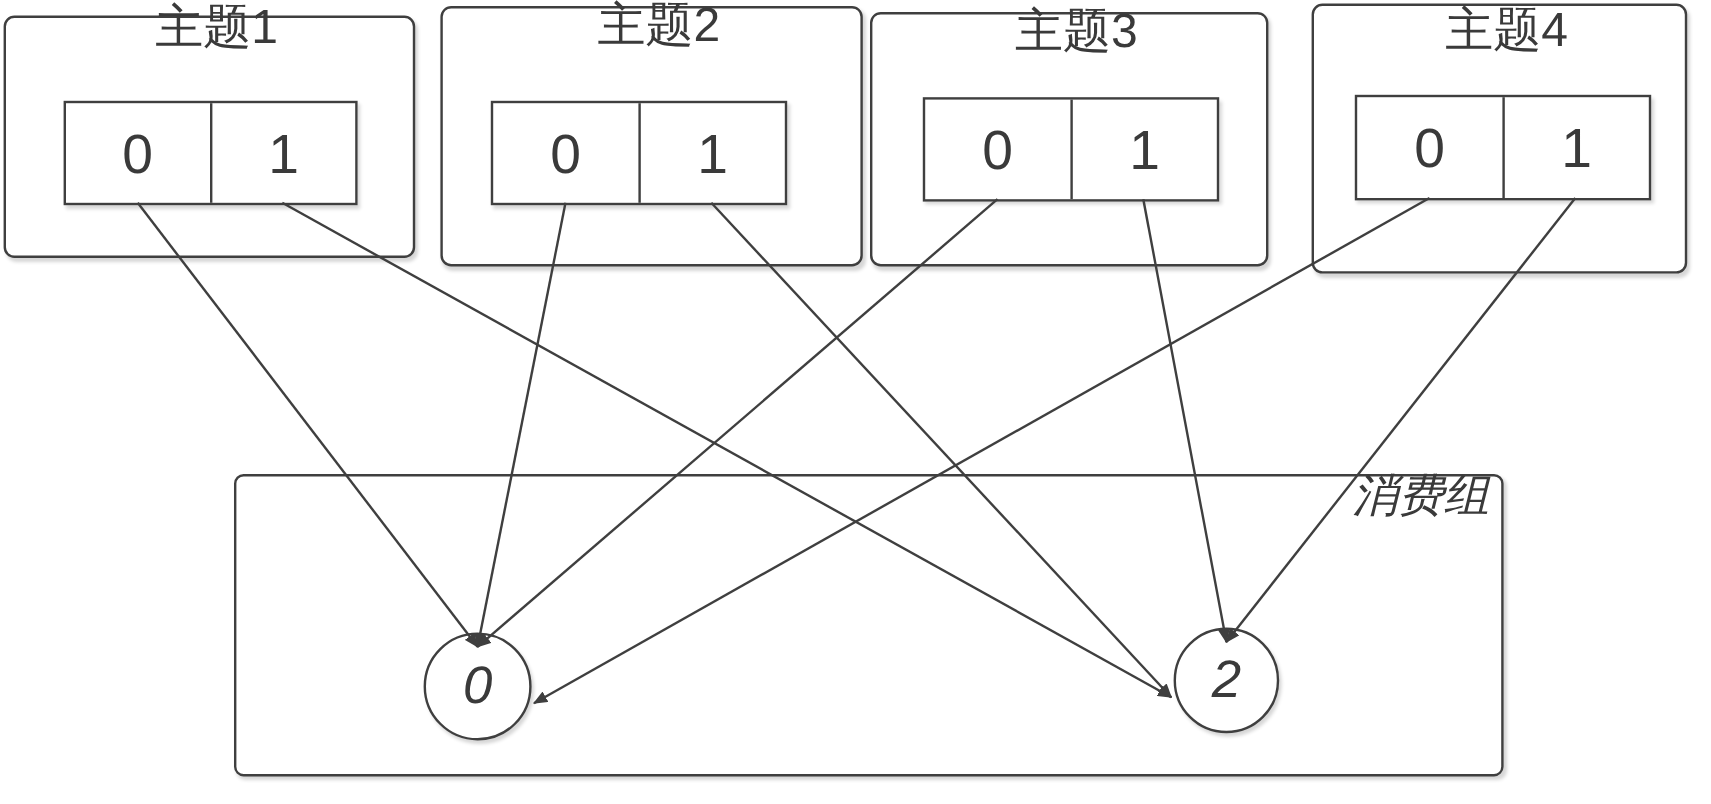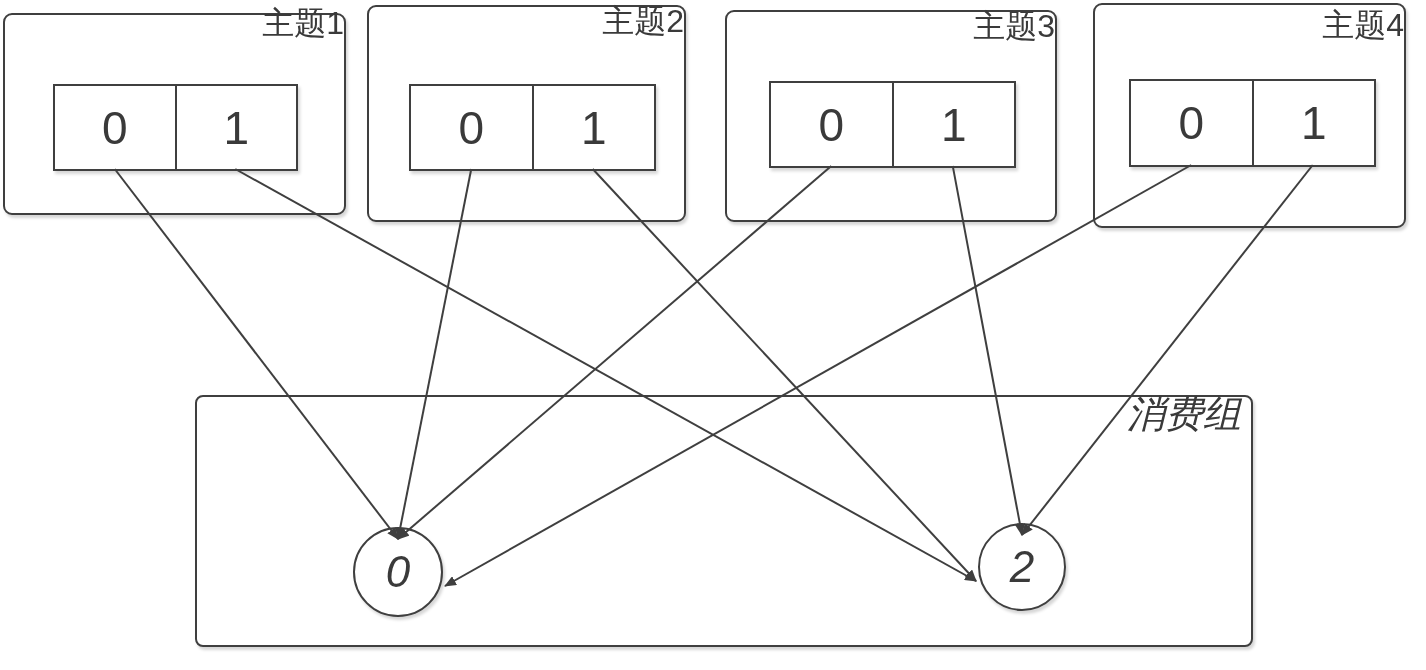--- a/index.html
+++ b/index.html
@@ -15,22 +15,22 @@
   .box, .prow, .circle { box-sizing: border-box; background:#ffffff; }
   .box {
     position: absolute;
     border: 2px solid #3f3f3f;
     border-radius: 9px;
     box-shadow: 2px 3px 3px rgba(0,0,0,0.16);
   }
   .topic-title {
     position: absolute;
     left: 12px; right: 0;
-    text-align: right;
-    font-size: 32px;
+    text-align: center;
+    font-size: 40px;
     line-height: 42px;
     white-space: nowrap;
   }
   .topic1 .topic-title { top: -13px; }
   .topic2 .topic-title { top: -7px; }
   .topic3 .topic-title { top: -7px; }
   .topic4 .topic-title { top: -1px; }
   .prow {
     position: absolute;
     display: flex;
@@ -40,21 +40,21 @@
   .pcell {
     flex: 1;
     display: flex;
     align-items: center;
     justify-content: center;
     font-size: 46px;
   }
   .pcell + .pcell { border-left: 2px solid #3f3f3f; }
 
   .topic1 { left: 3px;    top: 13px; width: 343px; height: 202px; }
-  .topic2 { left: 367px;  top: 5px;  width: 319px; height: 217px; }
+  .topic2 { left: 367px;  top: 5px;  width: 352px; height: 217px; }
   .topic3 { left: 725px;  top: 10px; width: 332px; height: 212px; }
   .topic4 { left: 1093px; top: 3px;  width: 313px; height: 225px; padding-left: 40px; }
 
   .topic1 .prow { left: 48px; top: 69px; width: 245px; height: 87px; }
   .topic2 .prow { left: 40px; top: 77px; width: 247px; height: 87px; }
   .topic3 .prow { left: 42px; top: 69px; width: 247px; height: 87px; }
   .topic4 .prow { left: 34px; top: 74px; width: 247px; height: 88px; }
 
   .group { left: 195px; top: 395px; width: 1058px; height: 252px; border-radius: 8px; font-style: italic; }
   .group-label {

